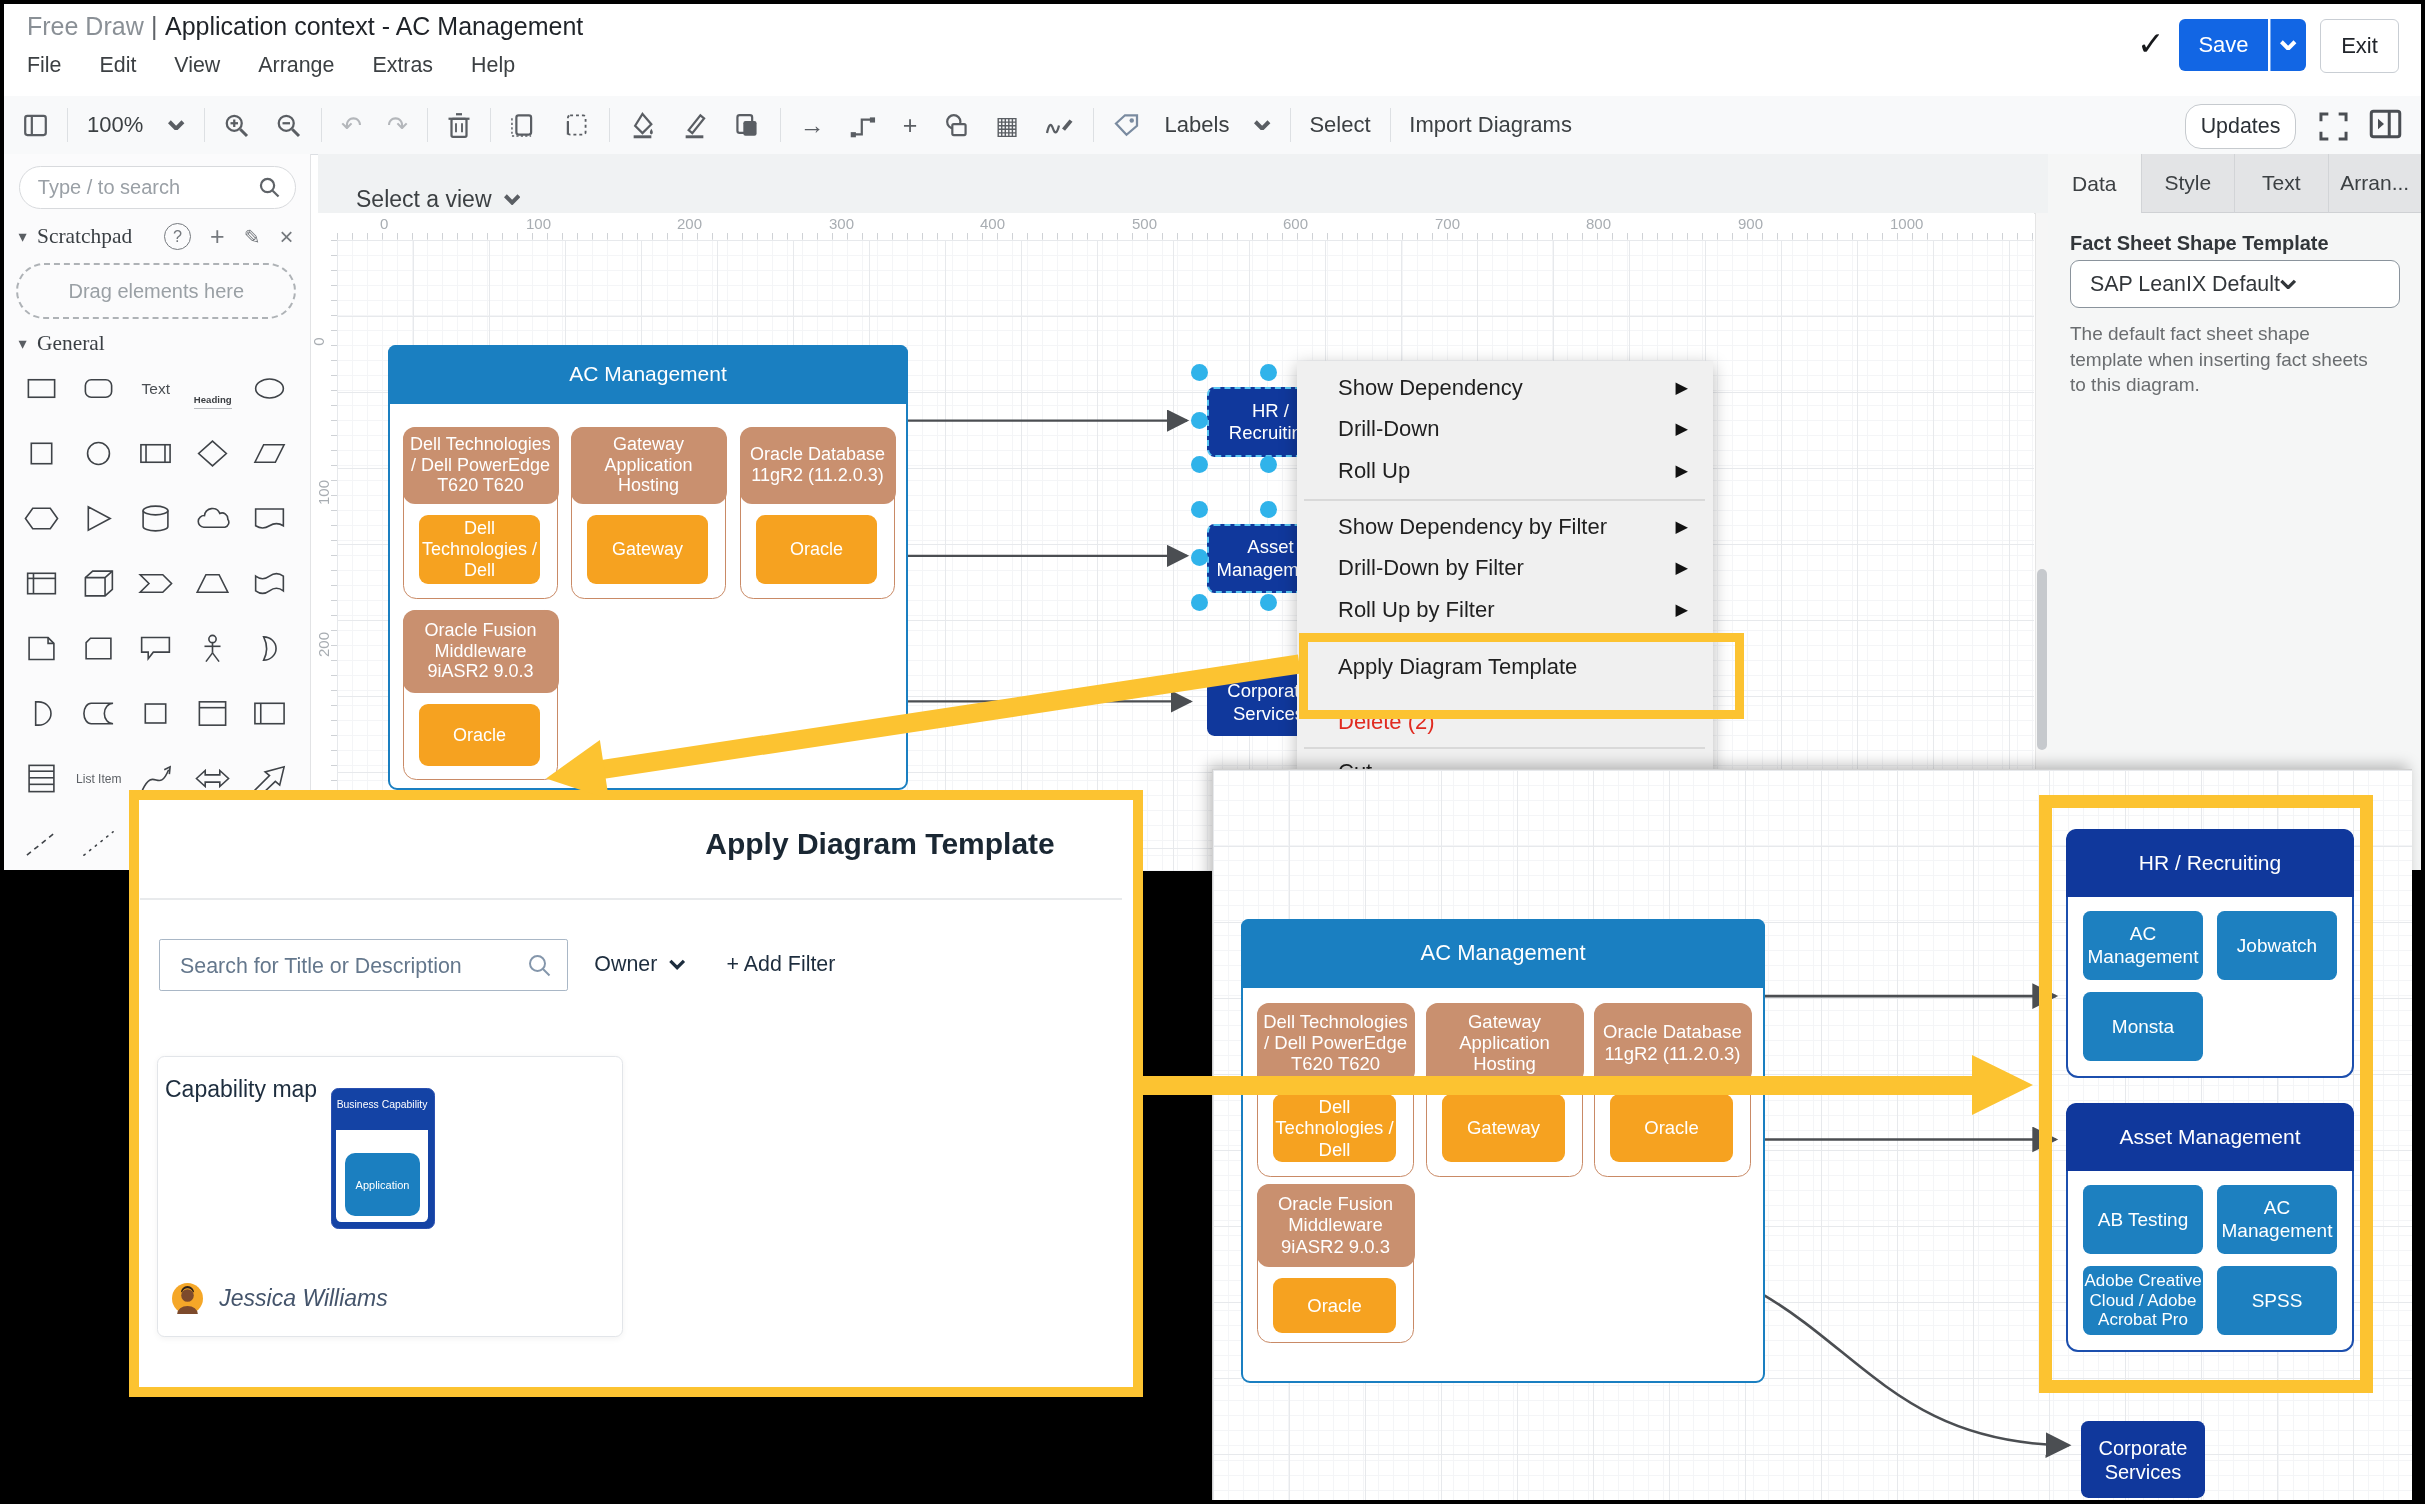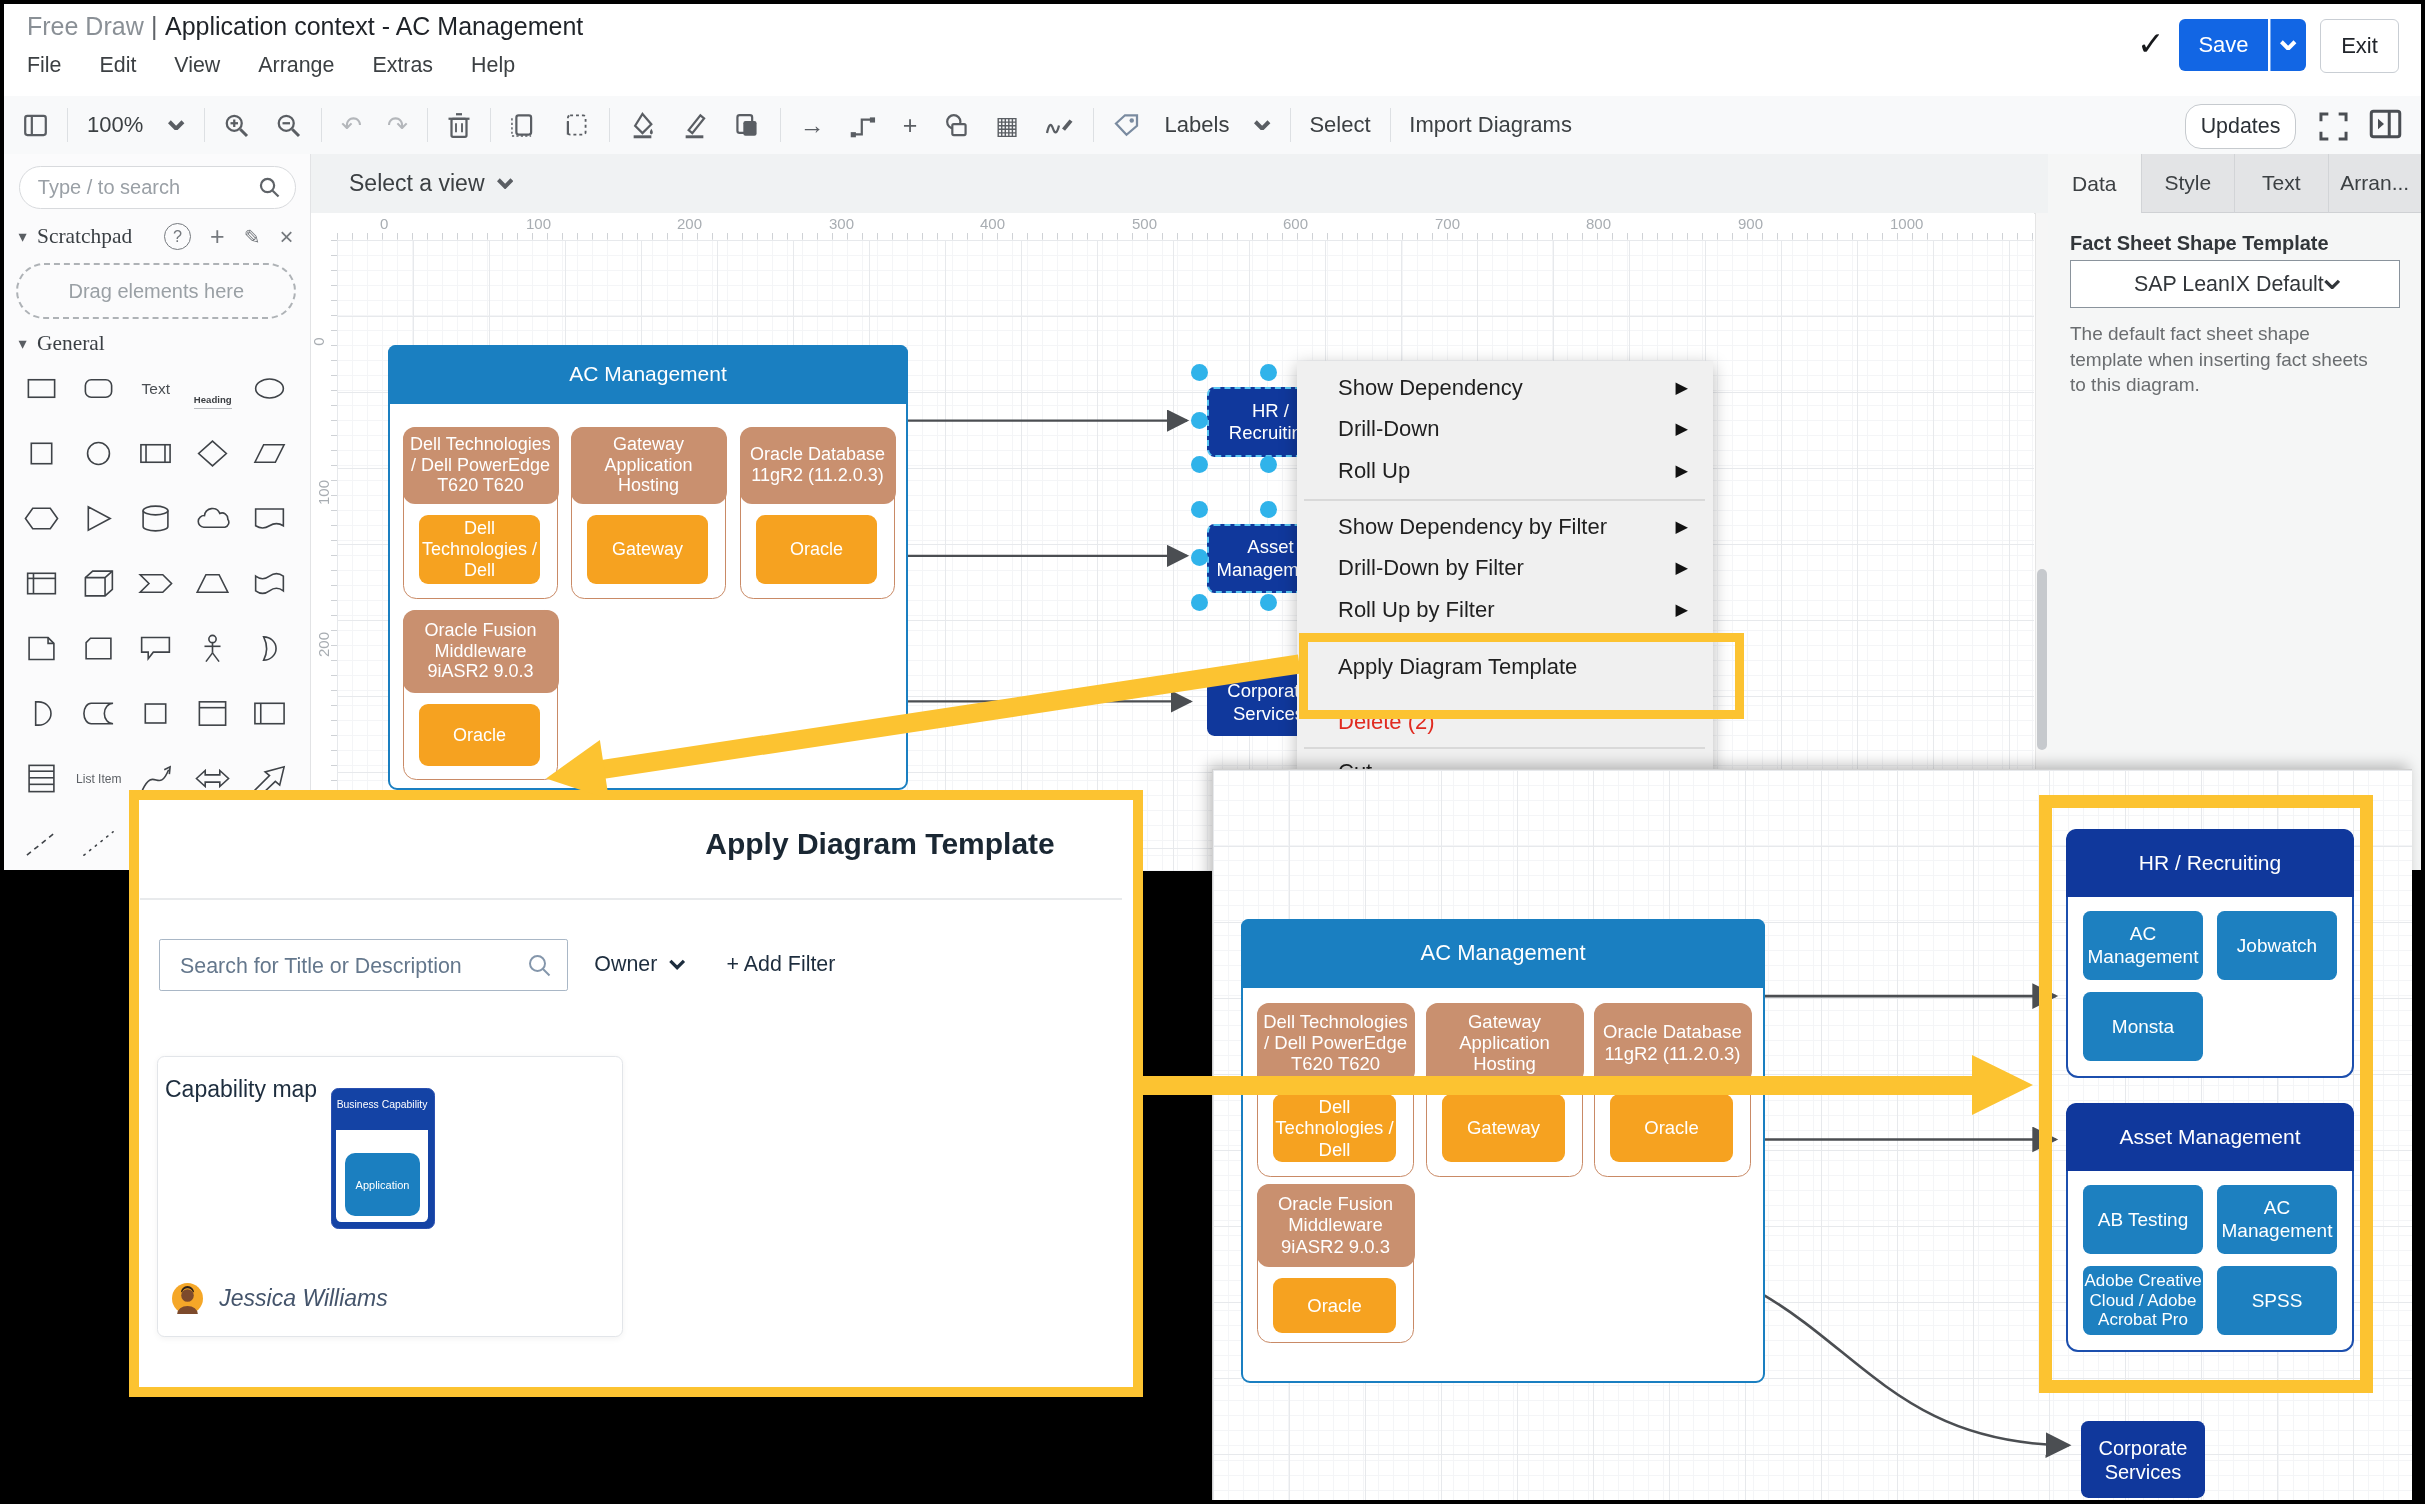--- a/index.html
+++ b/index.html
@@ -54,21 +54,21 @@
              display:flex;align-items:center;justify-content:center;color:#9aa0a5;font-size:20px;}
   #shape-grid{left:13.3px;top:365px;width:285px;display:grid;grid-template-columns:repeat(5,1fr);row-gap:18px;}
   .cell{height:47px;display:flex;align-items:center;justify-content:center;}
   .cell svg{stroke:#3f4348;fill:none;stroke-width:2.2;}
   .mini-text{font-size:15.5px;color:#4a4e53;}
   .mini-heading{font-size:9.6px;font-weight:bold;color:#3b3e42;text-align:center;line-height:1;margin-top:30px;}
   .mini-lines{width:38px;height:13.3px;margin-top:3px;background:repeating-linear-gradient(#b9bcc0 0 1.1px,transparent 1.1px 3.7px);}
   .mini-listitem{font-size:12px;color:#5d6166;}
 
   
-  #viewbar{left:311px;top:154px;width:1737px;height:59px;background:#f0f2f3;border-bottom:0.7px solid #e2e4e6;display:flex;align-items:center;}
+  #viewbar{left:318px;top:154px;width:1737px;height:59px;background:#f0f2f3;border-bottom:0.7px solid #e2e4e6;display:flex;align-items:flex-end;}
   #view-select{margin-left:38px;font-size:23px;color:#3c4043;display:flex;align-items:center;gap:12px;}
   #hruler{left:337px;top:213px;width:1697px;height:27px;background:#fff;border-bottom:0.7px solid #dfe1e4;
           background-image:repeating-linear-gradient(90deg,#cfd2d6 0 1.1px,transparent 1.1px 15px);
           background-size:100% 6.7px;background-position:left bottom;background-repeat:no-repeat;}
   #vruler{left:311px;top:240px;width:27px;height:631px;background:#fff;border-right:0.7px solid #dfe1e4;
           background-image:repeating-linear-gradient(#cfd2d6 0 1.1px,transparent 1.1px 15px);
           background-size:6.7px 100%;background-position:right top;background-repeat:no-repeat;}
   #ruler-corner{left:311px;top:213px;width:27px;height:27px;background:#fff;border-right:0.7px solid #dfe1e4;border-bottom:0.7px solid #dfe1e4;}
   .rlabel{position:absolute;font-size:15px;color:#a8adb2;}
   .grid{background-color:#fff;background-image:
@@ -79,22 +79,22 @@
   #vscroll{left:2035px;top:213px;width:13.3px;height:657px;background:#f6f6f6;border-left:0.7px solid #e5e5e5;}
   #vthumb{left:2037px;top:569px;width:9.6px;height:181px;background:#c6c9cd;border-radius:5.2px;}
 
   
   #rpanel{left:2048px;top:154px;width:373px;height:716px;background:#f5f6f6;}
   #rtabs{left:2048px;top:154px;width:373px;height:59px;display:flex;background:#86efac;}
   .rtab{flex:1;display:flex;align-items:center;justify-content:center;font-size:21px;color:#3c4043;
         background:#e3e4e6;border-left:0.7px solid #d2d4d7;border-bottom:0.7px solid #cfd1d4;}
   .rtab.active{background:#f5f6f6;border-bottom:none;border-left:none;}
   #fs-label{left:2070px;top:232px;font-size:20px;font-weight:bold;color:#32363a;}
-  #fs-select{left:2070px;top:260px;width:294px;height:46px;background:#fff;border:1.5px solid #8a939c;border-radius:0;
-             display:flex;align-items:center;justify-content:center;padding:0 15px 0 19px;font-size:21.4px;color:#32363a;}
+  #fs-select{left:2070px;top:260px;width:294px;height:46px;background:#fff;border:1.5px solid #8a939c;border-radius:9px;
+             display:flex;align-items:center;justify-content:flex-start;padding:0 15px 0 19px;font-size:21.4px;color:#32363a;}
   #fs-desc{left:2070px;top:321px;width:311px;font-size:19px;line-height:1.35;color:#6a6d70;}
 
   
   .fs-dark{background:#10389c;color:#fff;border-radius:7.4px;display:flex;align-items:center;justify-content:center;text-align:center;}
   .fs-lite{background:#1d80c0;color:#fff;border-radius:7.4px;display:flex;align-items:center;justify-content:center;text-align:center;}
   .tan-group{border:1.5px solid #c98a66;border-radius:13.3px;background:#fff;}
   .tan-head{position:absolute;left:-1.5px;top:-1.5px;right:-1.5px;background:#c9906f;border-radius:12px;color:#fff;
             display:flex;align-items:center;justify-content:center;text-align:center;}
   .orange-box{position:absolute;background:#f6a220;border-radius:9px;color:#fff;display:flex;align-items:center;justify-content:center;text-align:center;}
   .blue-container{border:2.2px solid #1a7fc1;border-radius:9px;background:#fff;}

